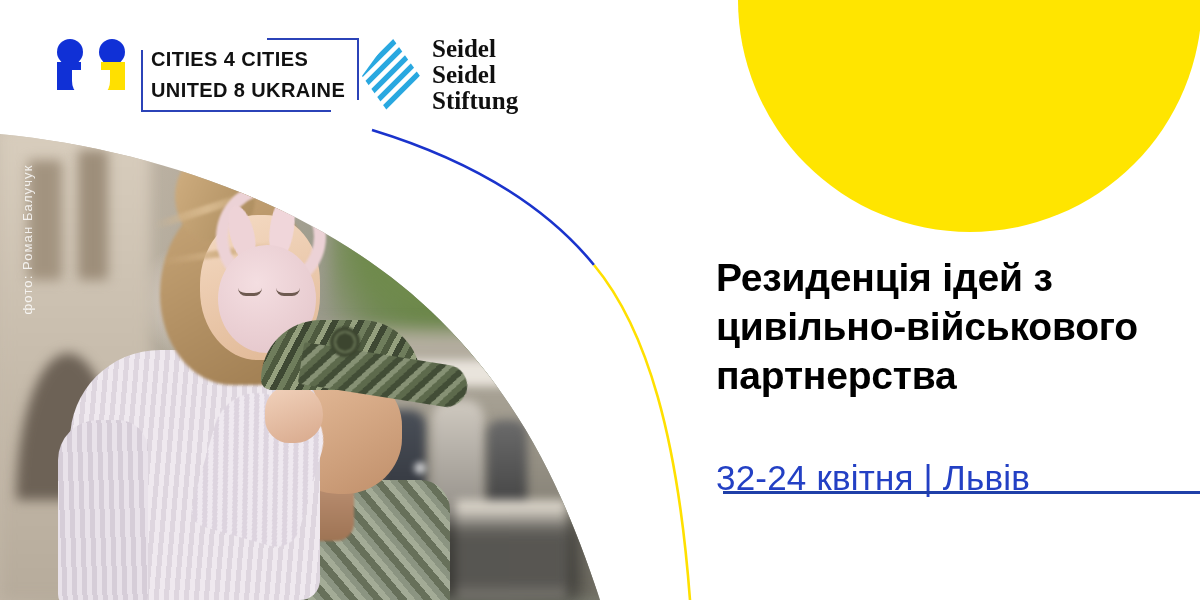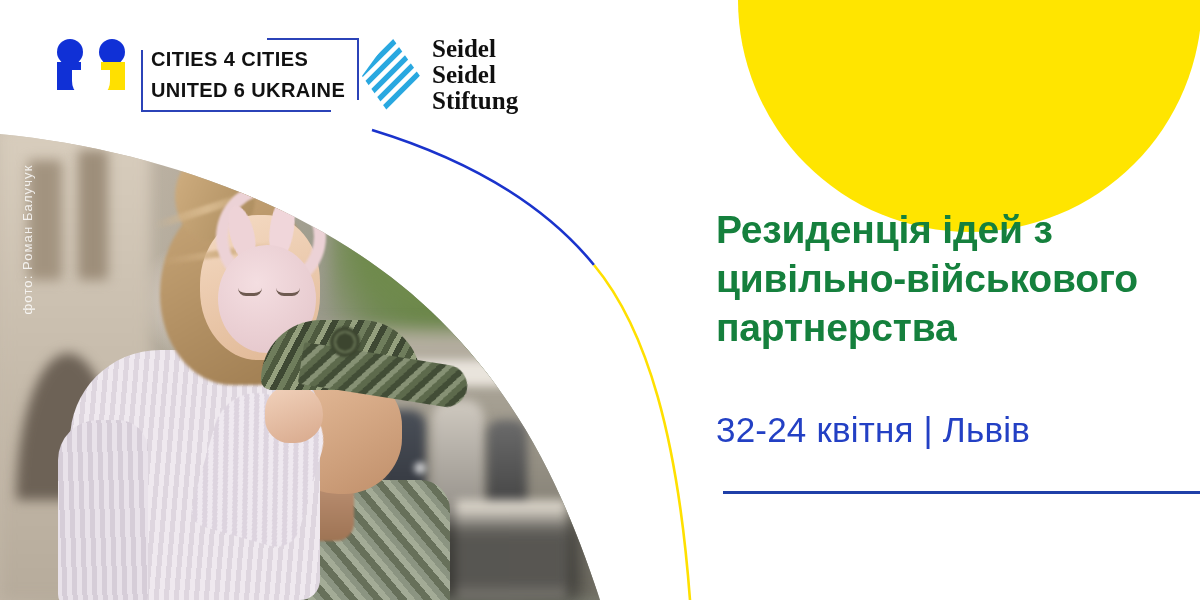--- a/index.html
+++ b/index.html
@@ -406,22 +406,23 @@
   .content {
     position:absolute;
     left:716px; top:205px;
     width:470px;
     z-index:7;
   }
   .headline {
     font-size:39px;
     font-weight:bold;
     line-height:49px;
-    color:#15803d;
+    color:#000000;
     letter-spacing:-0.2px;
+    margin-top:48px;
   }
   .subline {
     margin-top:57px;
     font-size:35px;
     font-weight:normal;
     line-height:42px;
     color:#2340c4;
     letter-spacing:0.2px;
   }
   .rule {
@@ -503,21 +504,21 @@
         <div class="c4c-dot right"></div>
         <div class="c4c-stem"></div>
         <div class="c4c-stem-r"></div>
         <div class="c4c-u"></div>
         <div class="c4c-u-inner"></div>
       </div>
       <div class="c4c-text-wrap">
         <div class="c4c-bracket-tr"></div>
         <div class="c4c-bracket-bl"></div>
         <div class="c4c-line">CITIES 4 CITIES</div>
-        <div class="c4c-line">UNITED 6 UKRAINE</div>
+        <div class="c4c-line">UNITED 8 UKRAINE</div>
       </div>
     </div>
 
     <div class="logo-hss">
       <svg class="hss-diamond" viewBox="0 0 58 80" xmlns="http://www.w3.org/2000/svg">
         <defs>
           <clipPath id="dia">
             <polygon points="29,0 58,40 29,80 0,40"></polygon>
           </clipPath>
         </defs>

